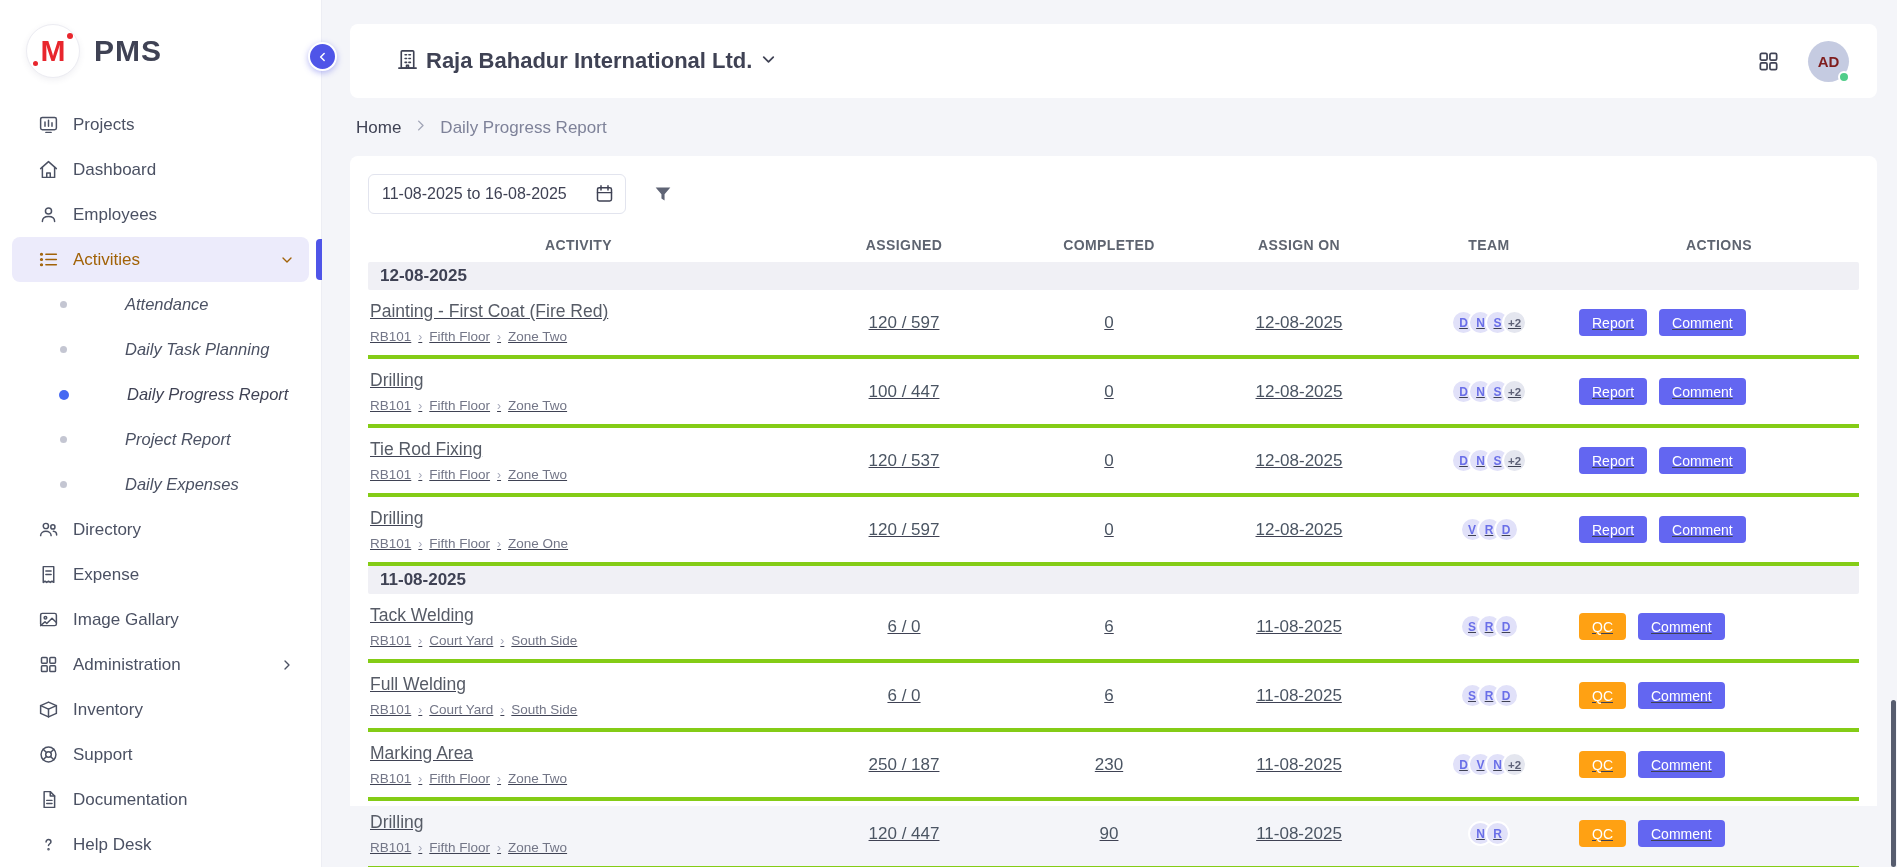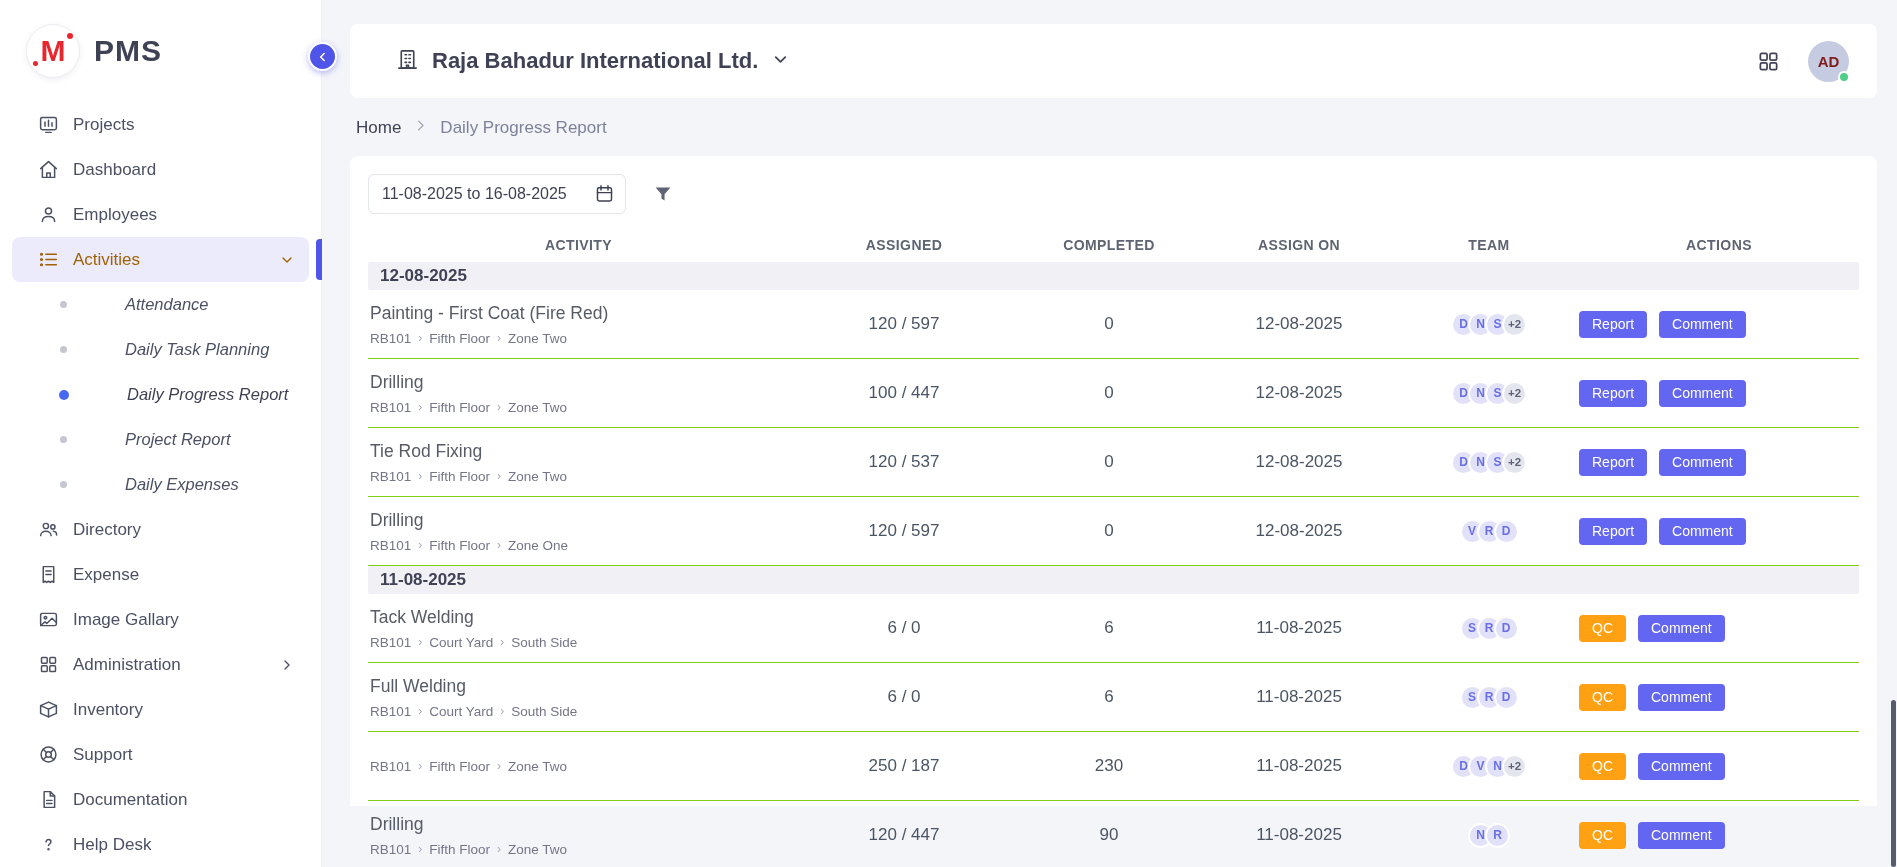--- a/index.html
+++ b/index.html
@@ -38,21 +38,21 @@
 
   .collapse-btn { position:absolute; left:308px; top:42px; width:29px; height:29px; border-radius:50%; border:2px solid #fff;
                   background:var(--c-primary-dark,#4F55E8); color:#fff; z-index:5; cursor:pointer;
                   display:flex; align-items:center; justify-content:center; box-shadow:0 2px 6px rgba(79,85,232,.4); }
   .collapse-btn svg { width:14px; height:14px; stroke:#fff; fill:none; stroke-width:2.6; stroke-linecap:round; stroke-linejoin:round; }
 
   
   .main { flex:1 1 auto; padding:24px 20px 0 28px; min-width:0; }
 
   .topbar { height:74px; background:#fff; border-radius:8px; display:flex; align-items:center; padding:0 28px 0 46px; }
-  .company { display:flex; align-items:center; gap:13px; cursor:pointer; }
+  .company { display:flex; align-items:center; gap:7px; cursor:pointer; }
   .company .icon svg { width:23px; height:23px; stroke:#3F4254; fill:none; stroke-width:1.7; stroke-linecap:round; stroke-linejoin:round; }
   .company-name { font-size:22px; font-weight:600; color:#3F4254; }
   .company .chev svg { width:19px; height:19px; stroke-width:2.2; }
   .topbar-right { margin-left:auto; display:flex; align-items:center; gap:28px; }
   .apps-icon { cursor:pointer; display:flex; }
   .apps-icon svg { width:23px; height:23px; stroke:#3F4254; fill:none; stroke-width:1.8; }
   .avatar { position:relative; width:41px; height:41px; border-radius:50%; background:#C5CBE1; color:#7f1d1d; font-size:15px; font-weight:600;
             display:flex; align-items:center; justify-content:center; cursor:pointer;text-align:right; }
   .status-dot { position:absolute; right:-1px; bottom:-1px; width:12px; height:12px; border-radius:50%;
                 background:var(--c-success,#50CD89); border:2px solid #fff; }
@@ -75,21 +75,21 @@
 
   
   .grid-cols { display:grid; grid-template-columns:minmax(0,1fr) 230px 180px 200px 180px 280px; align-items:center; }
   .thead { height:34px; margin-top:14px; }
   .th { text-align:center; font-size:14px; font-weight:600; letter-spacing:.4px; color:#5E6470; text-transform:uppercase; }
   .th-activity { text-align:center; }
 
   .group-row { height:28px; background:#F0F0F5; display:flex; align-items:center; padding:0 12px; border-radius:2px;
                font-size:17px; font-weight:700; color:#3F4254; }
 
-  .data-row { height:69px; border-bottom:1px solid #84cc16; }
+  .data-row { height:69px; border-bottom:4px solid #84cc16;text-decoration:underline; }
   .cell { text-align:center; font-size:17px; color:#4B5563; }
   .cell-activity { text-align:left; padding:0 10px 0 2px; }
   .activity-title { font-size:17.5px; font-weight:500; color:#565B66; cursor:pointer; margin-bottom:7px; }
   .activity-path { font-size:13.5px; color:#737687; display:flex; align-items:center; gap:7px; }
   .path-sep { color:#A7AABB; font-size:12px; line-height:1; }
   .cell.team { display:flex; justify-content:center; align-items:center; }
   .chip { width:25px; height:25px; border-radius:50%; background:#E1E1F9; color:#6A6FE8; border:2px solid #fff;
           display:inline-flex; align-items:center; justify-content:center; font-size:12px; font-weight:600; cursor:pointer; }
   .chip + .chip { margin-left:-8px; }
   .chip-more { background:#E4E6EF; color:#5E6278; font-size:11.5px; }
@@ -499,20 +499,21 @@
               <span class="chip">R</span>
               <span class="chip">D</span>
             </div>
     <div class="cell actions">
               <button class="btn btn-warning">QC</button>
               <button class="btn btn-primary">Comment</button>
             </div>
   </div>
           <div class="data-row grid-cols">
     <div class="cell cell-activity">
+      <div class="activity-title">Marking Area</div>
       <div class="activity-path">
                 <span class="path-seg">RB101</span>
                 <span class="path-sep">›</span>
                 <span class="path-seg">Fifth Floor</span>
                 <span class="path-sep">›</span>
                 <span class="path-seg">Zone Two</span>
               </div>
     </div>
     <div class="cell">250 / 187</div>
     <div class="cell">230</div>

